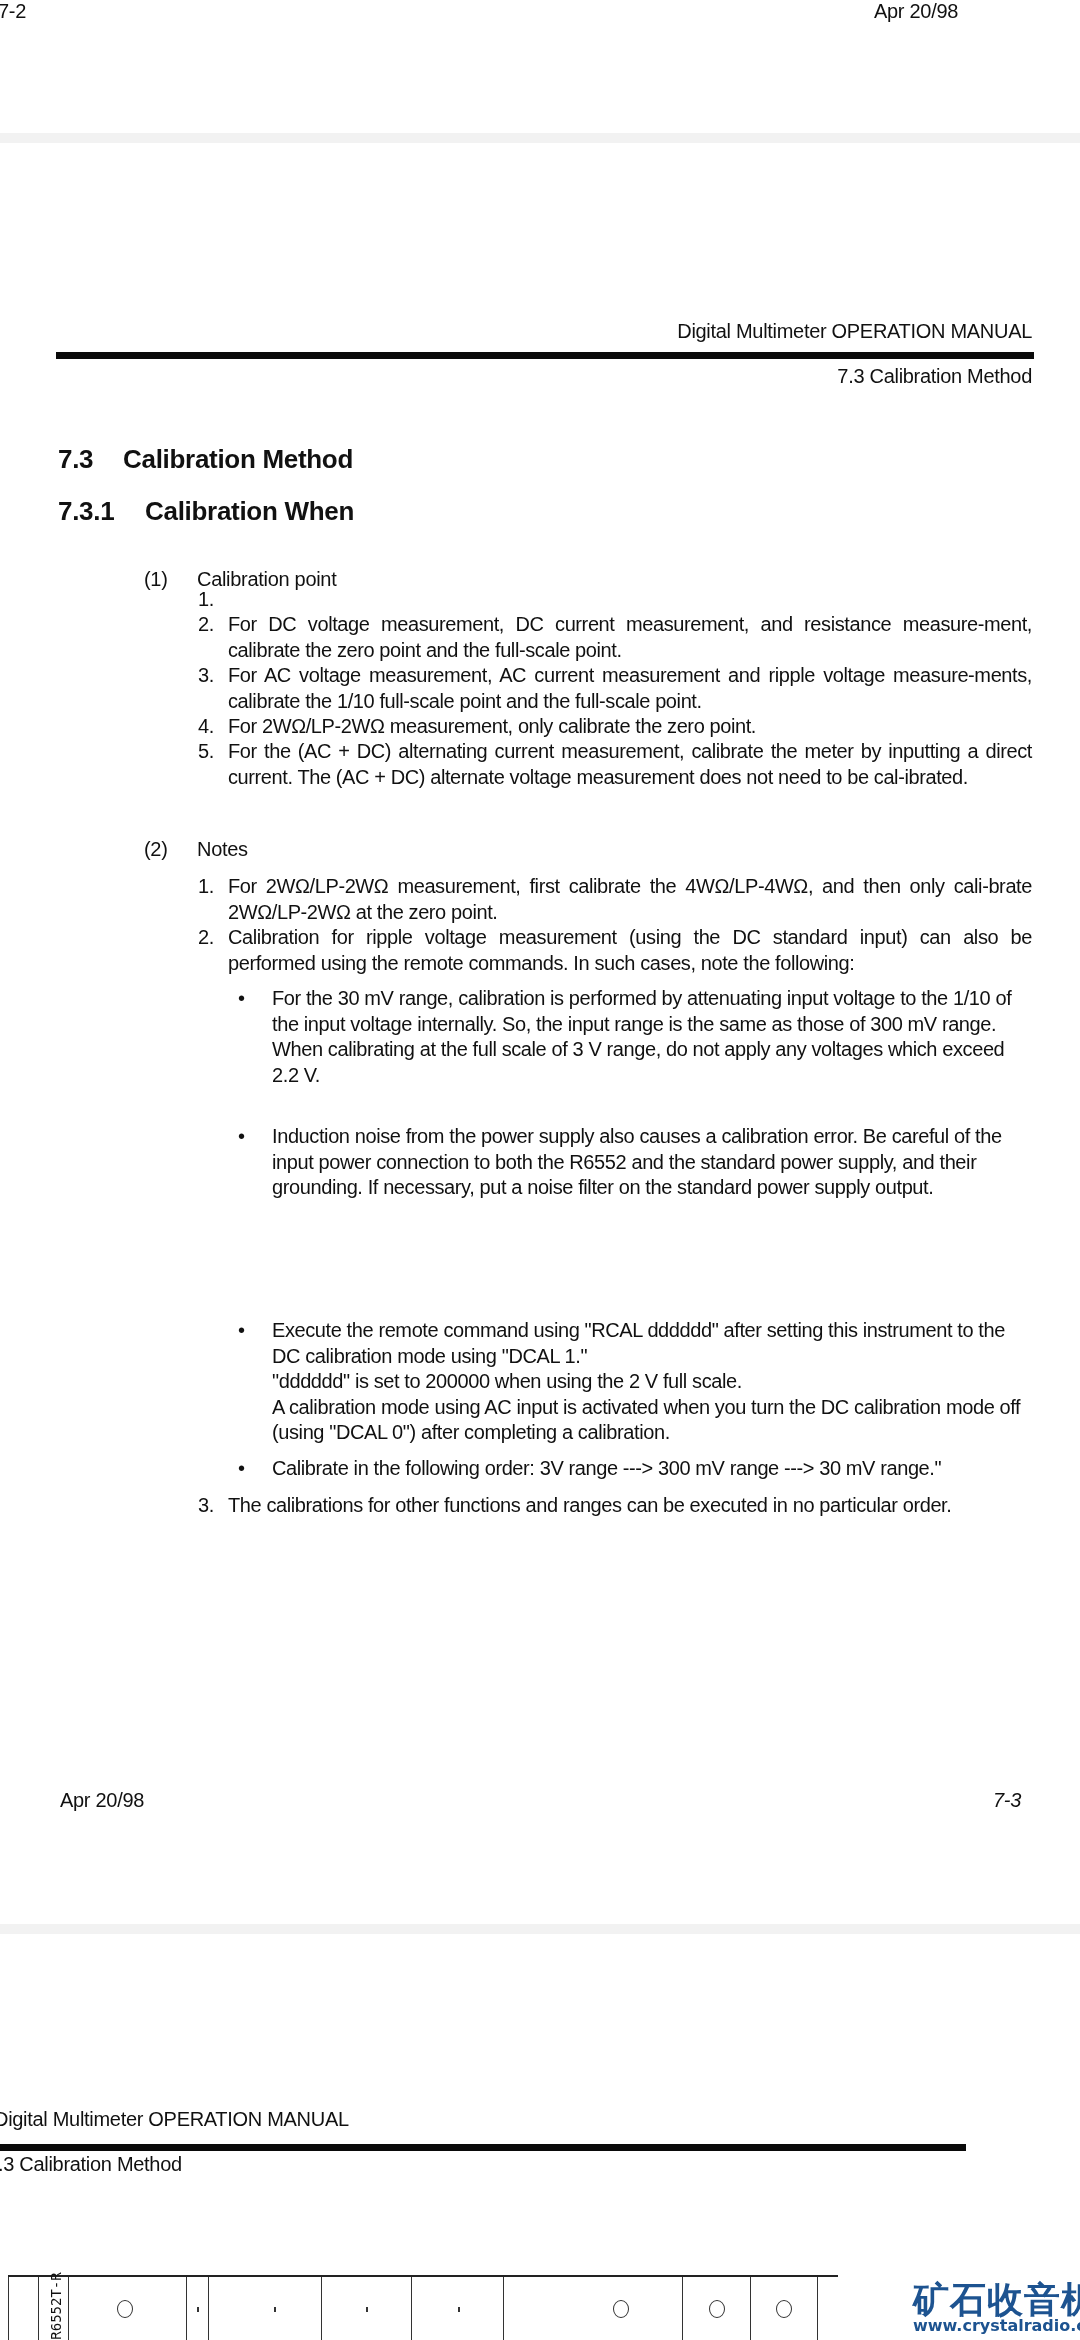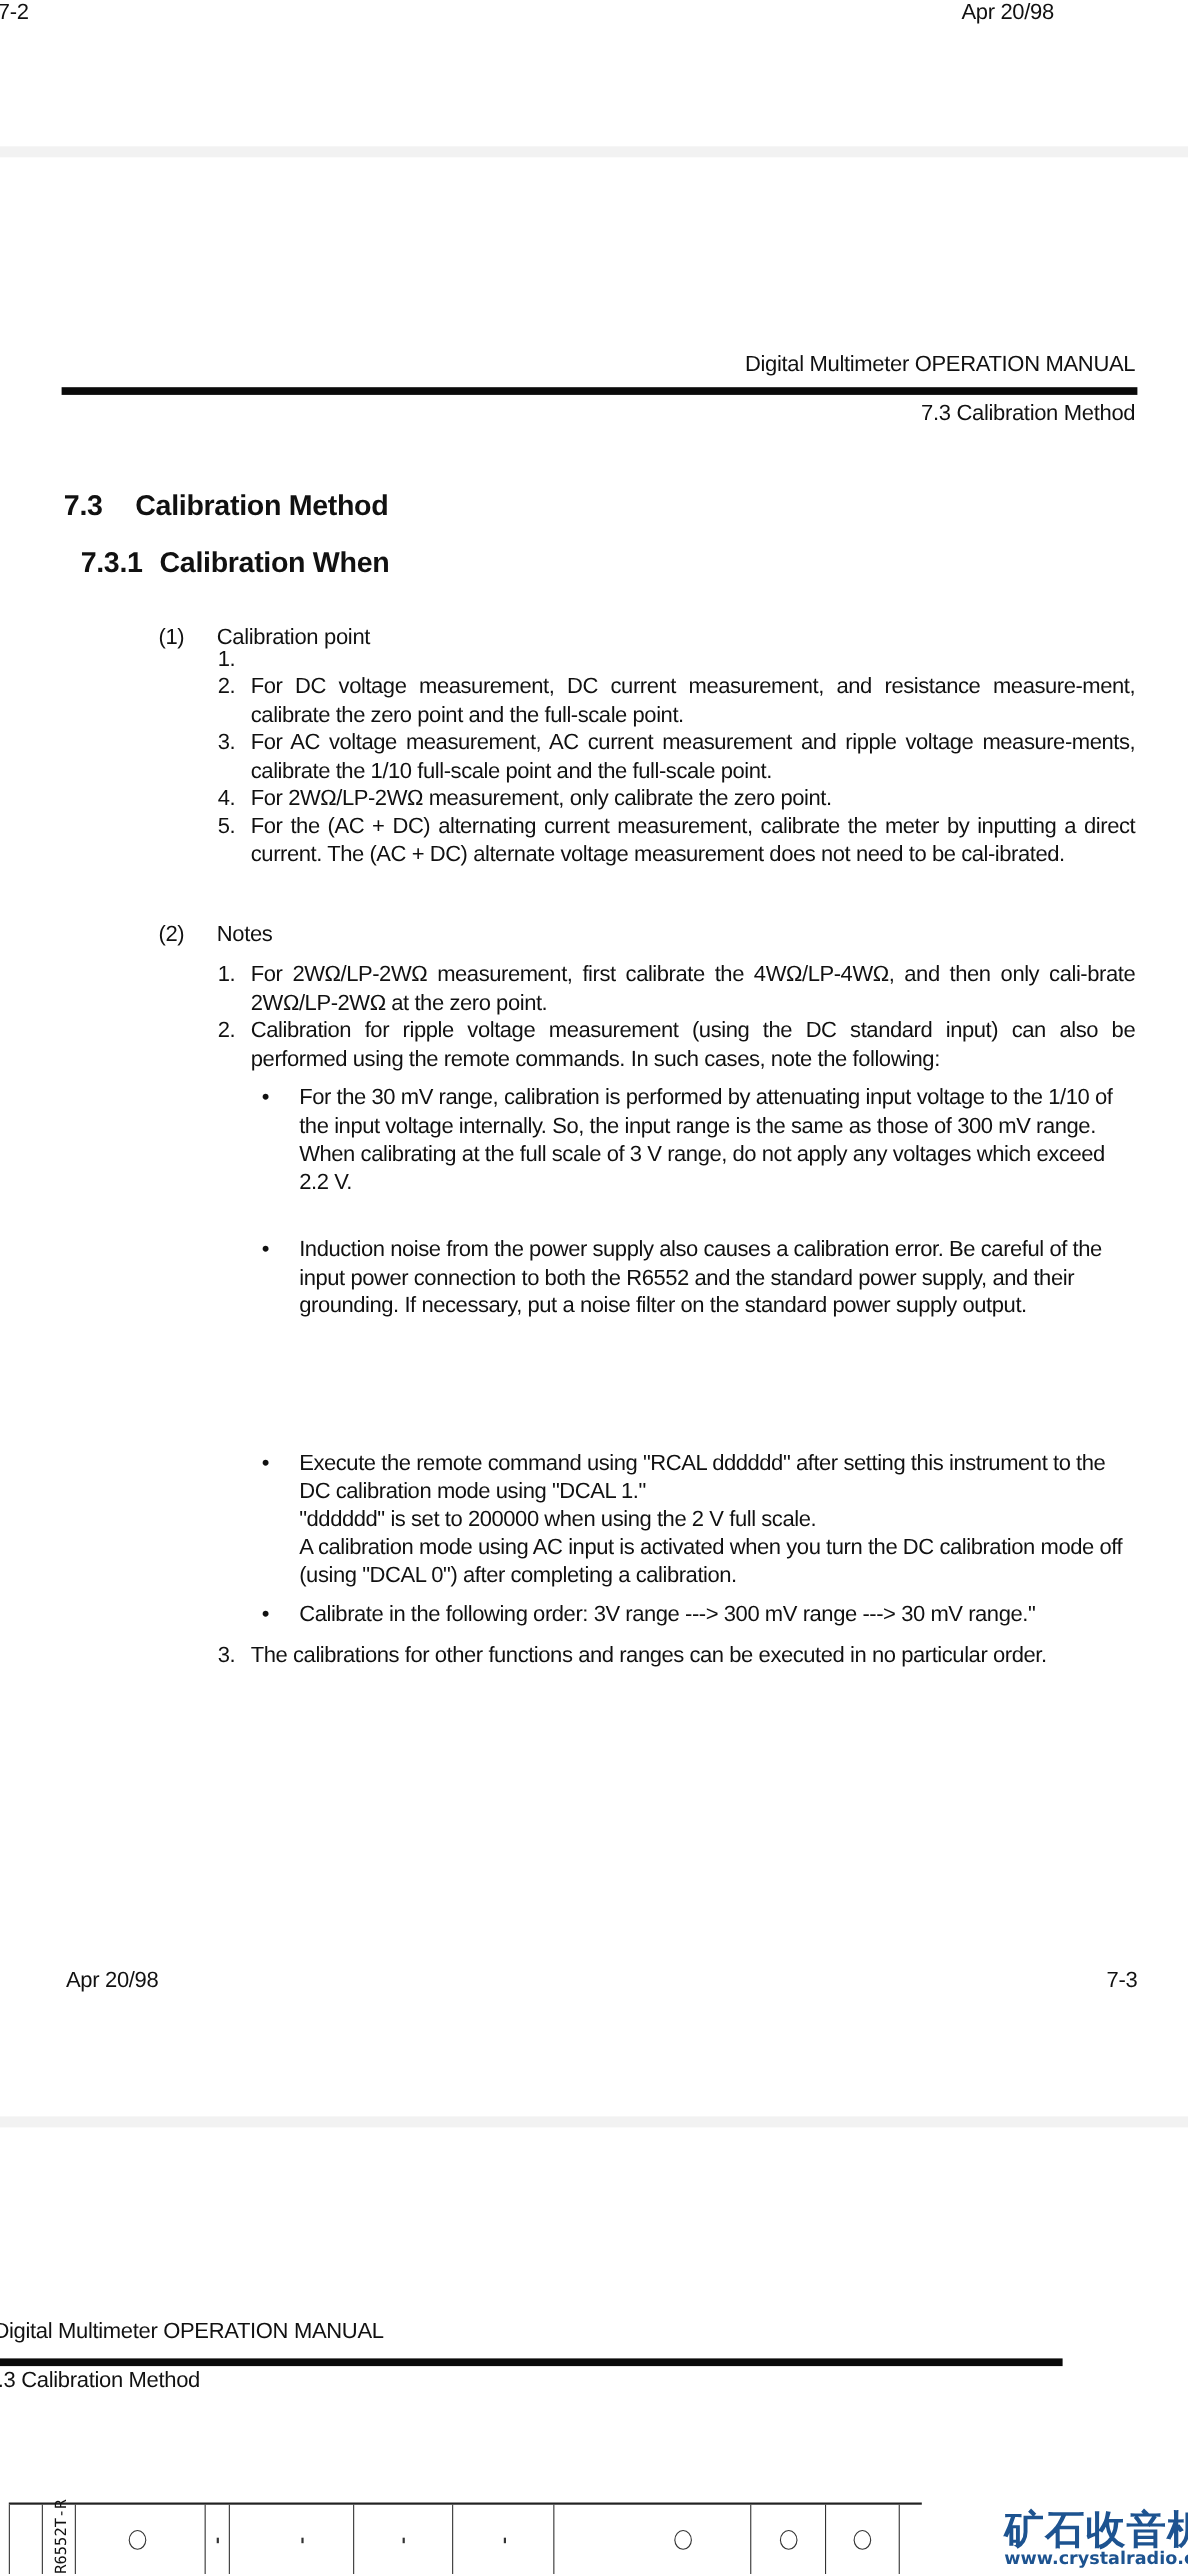--- a/index.html
+++ b/index.html
@@ -5,21 +5,21 @@
   html, body { margin:0; padding:0; background:#ffffff; }
   body { width:1080px; height:2340px; position:relative; overflow:hidden;
          font-family:"Liberation Sans", "DejaVu Sans", sans-serif; color:#111; }
   .abs { position:absolute; }
   .gap { position:absolute; left:0; width:1080px; height:10px; background:#f2f2f2; }
   .small { font-size:20px; letter-spacing:-0.3px; white-space:nowrap; }
   .rule { position:absolute; height:7px; background:#0a0a0a; }
   h1.sec { position:absolute; margin:0; font-size:26px; font-weight:bold; letter-spacing:-0.3px; white-space:nowrap; }
   h1.sec .num { display:inline-block; width:65px; }
   h2.sub { position:absolute; margin:0; font-size:26px; font-weight:bold; letter-spacing:-0.3px; white-space:nowrap; }
-  h2.sub .num { display:inline-block; width:87px;text-align:center; }
+  h2.sub .num { display:inline-block; width:87px; }
   .grp-head { position:absolute; font-size:20px; letter-spacing:-0.3px; white-space:nowrap; }
   .grp-head .num { display:inline-block; width:53px; }
   .item { position:absolute; font-size:20px; line-height:25.5px; letter-spacing:-0.4px; text-align:justify; }
   .item .n { position:absolute; left:-30px; top:0; }
   .bullet { position:absolute; font-size:20px; line-height:25.5px; letter-spacing:-0.4px; }
   .bullet .dot { position:absolute; left:-34px; top:0; }
   .bullet p { margin:0; }
   .tbl { position:absolute; left:8px; top:2275px; height:70px; border-top:2px solid #222; }
   .tbl .cell { position:absolute; top:0; height:70px; border-left:1.5px solid #333; }
   .tbl .circ { position:absolute; width:14px; height:16px; border:1.5px solid #333; border-radius:50%; top:23px; }
@@ -76,21 +76,21 @@
 </div>
 
 <div class="bullet" style="left:272px; top:1456px; width:780px; white-space:nowrap;">
   <span class="dot">•</span>
   <p>Calibrate in the following order: 3V range ---&gt; 300 mV range ---&gt; 30 mV range."</p>
 </div>
 
 <div class="item" style="left:228px; top:1493px; width:820px; white-space:nowrap;"><span class="n">3.</span><span>The calibrations for other functions and ranges can be executed in no particular order.</span></div>
 
 <div class="abs small" style="left:60px; top:1789px;">Apr 20/98</div>
-<div class="abs small" style="right:46px; top:1789px;">7-3</div>
+<div class="abs small" style="right:59px; top:1789px;font-style:italic;">7-3</div>
 
 <div class="gap" style="top:1924px;"></div>
 
 <div class="abs small" style="left:-6px; top:2108px;">Digital Multimeter OPERATION MANUAL</div>
 <div class="rule" style="left:0px; top:2144px; width:966px;"></div>
 <div class="abs small" style="left:-2px; top:2153px;">.3 Calibration Method</div>
 
 <div class="tbl" style="width:830px;">
   <div class="cell" style="left:0px;"></div>
   <div class="cell" style="left:30px;"></div>

